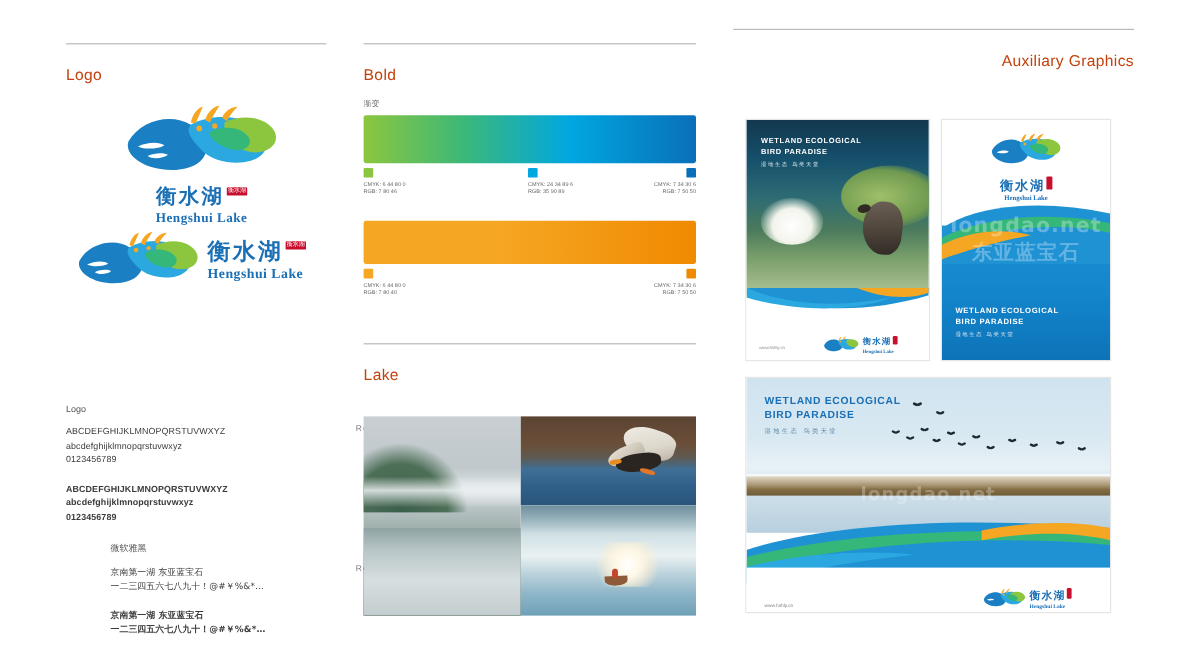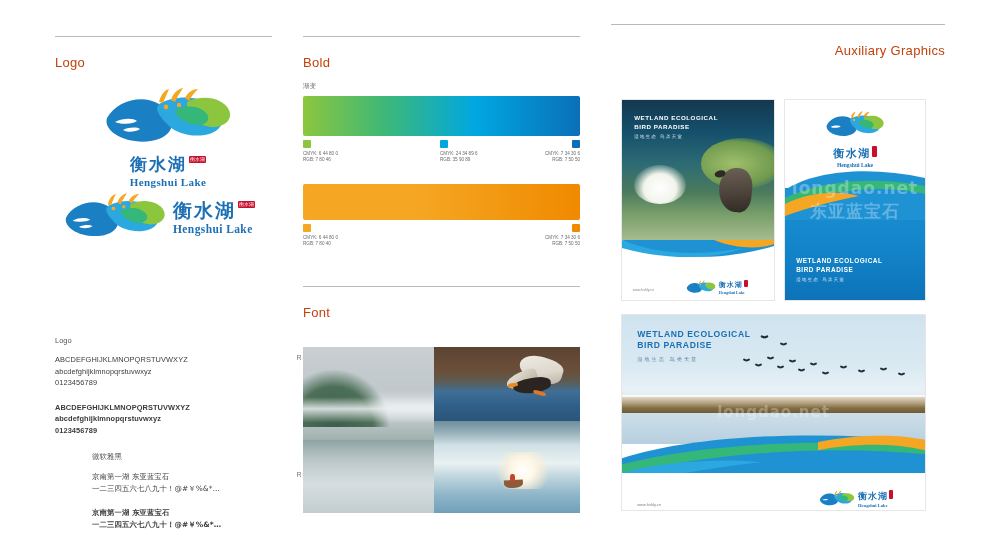--- a/index.html
+++ b/index.html
@@ -338,21 +338,21 @@
           <div>CMYK: 7 34 30 6</div>
           <div>RGB: 7 50 50</div>
         </div>
       </div>
     </div>
 
   </div>
 
   <div class="sect" id="sect-image">
     <div class="rule"></div>
-    <div class="sect-title">Font</div>
+    <div class="sect-title">Lake</div>
   </div>
 
   <div class="image-grid">
     <div class="ph tall p1">
       <div class="hill"></div>
         <div class="mist"></div>
         <div class="refl"></div>
         <div class="water"></div>
     </div>
     <div class="ph p2">

